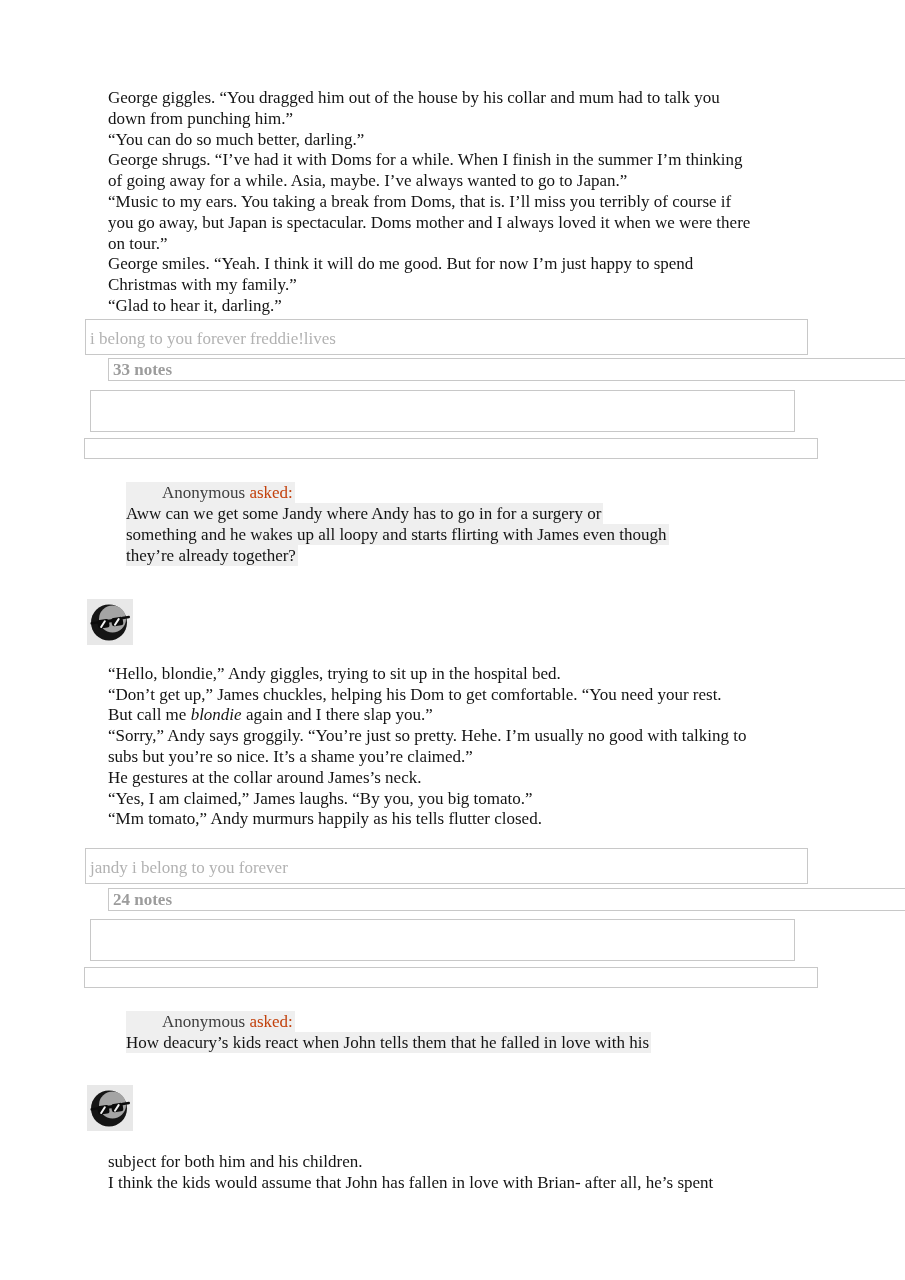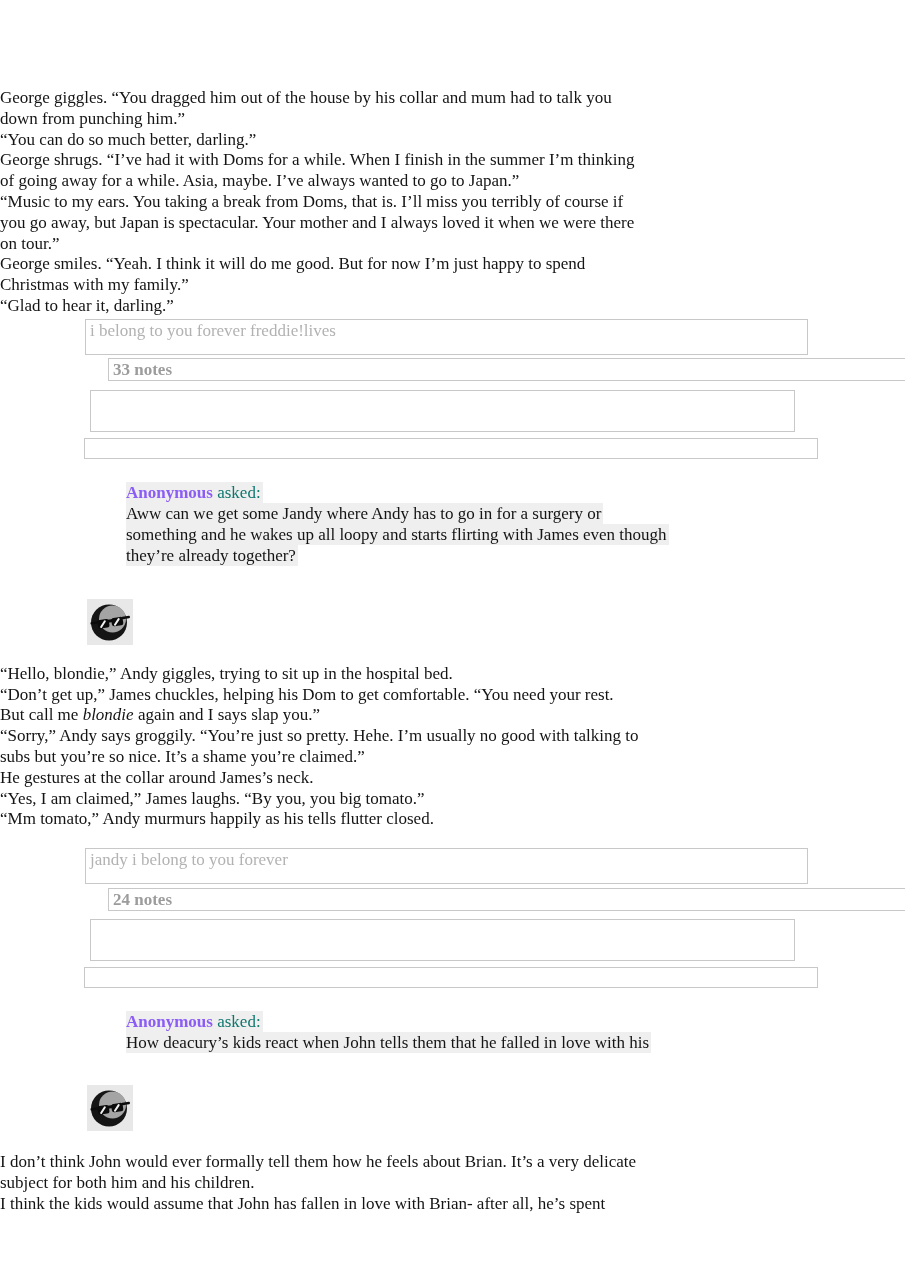--- a/index.html
+++ b/index.html
@@ -3,45 +3,45 @@
 <meta charset="utf-8">
 <style>
   html,body { margin:0; padding:0; background:#ffffff; }
   body {
     width:905px; height:1280px; overflow:hidden; position:relative;
     font-family:"Liberation Serif", serif;
     font-size:17px; color:#141414;
   }
   #page { padding-top:88px; }
   .line { line-height:20.8px; white-space:nowrap; }
-  .story { }
+  .story { margin-left:108px; }
   .box {
     box-sizing:border-box;
     border:1px solid #c8c8c8;
     background:#ffffff;
   }
   .tag-box {
     margin-left:85px; margin-top:2px;
     width:723px; height:36px;
-    padding:0 4px; line-height:21px;
+    padding:8px 4px; line-height:21px;
     color:#b2b2b2; white-space:nowrap; overflow:hidden;
   }
   .notes-box {
     margin-left:108px; margin-top:3px;
     width:840px; height:23px;
     padding:0 4px; line-height:21px;
     color:#9c9c9c; font-weight:bold; white-space:nowrap; overflow:hidden;
   }
   .empty-tall { margin-left:90px; margin-top:9px; width:705px; height:42px; }
   .empty-wide { margin-left:84px; margin-top:6px; width:734px; height:21px; }
   .ask { margin-left:126px; margin-top:23px; }
   .ask .line { line-height:21px; }
   .hl { background:#efefef; display:inline-block; padding:0 2px 0 0; }
-  .asker { font-weight:bold; color:#8b5cf6; }
-  .asked { color:#0f766e; }
+  .asker { font-weight:normal; color:#404040;margin-left:36px; }
+  .asked { color:#c2410c; }
   .ask-q { color:#141414; }
   .avatar {
     margin-left:87px; width:46px; height:46px; display:block;
     margin-top:33px;
   }
   .avatar.second { margin-top:32px; }
   .story.after-avatar { margin-top:19px; }
   .story.last { margin-top:21px; }
   .tag-box.second { margin-top:18px; }
   .notes-box.second { margin-top:4px; }
@@ -52,21 +52,21 @@
 
 <div id="page">
 
   <div class="story">
     <div class="line">George giggles. “You dragged him out of the house by his collar and mum had to talk you</div>
     <div class="line">down from punching him.”</div>
     <div class="line">“You can do so much better, darling.”</div>
     <div class="line">George shrugs. “I’ve had it with Doms for a while. When I finish in the summer I’m thinking</div>
     <div class="line">of going away for a while. Asia, maybe. I’ve always wanted to go to Japan.”</div>
     <div class="line">“Music to my ears. You taking a break from Doms, that is. I’ll miss you terribly of course if</div>
-    <div class="line">you go away, but Japan is spectacular. Your mother and I always loved it when we were there</div>
+    <div class="line">you go away, but Japan is spectacular. Doms mother and I always loved it when we were there</div>
     <div class="line">on tour.”</div>
     <div class="line">George smiles. “Yeah. I think it will do me good. But for now I’m just happy to spend</div>
     <div class="line">Christmas with my family.”</div>
     <div class="line">“Glad to hear it, darling.”</div>
   </div>
 
   <div class="box tag-box">i belong to you forever freddie!lives</div>
   <div class="box notes-box">33 notes</div>
   <div class="box empty-tall"></div>
   <div class="box empty-wide"></div>
@@ -95,21 +95,21 @@
         <rect x="24.5" y="19.5" width="11.5" height="8.5" rx="2.5" fill="#0b0b0b"></rect>
         <path d="M13.5 26.5 L18 21.5" stroke="#f2f2f2" stroke-width="2" stroke-linecap="round"></path>
         <path d="M27.5 26.5 L32 21.5" stroke="#f2f2f2" stroke-width="2" stroke-linecap="round"></path>
       </g>
     </g>
   </svg>
 
   <div class="story after-avatar">
     <div class="line">“Hello, blondie,” Andy giggles, trying to sit up in the hospital bed.</div>
     <div class="line">“Don’t get up,” James chuckles, helping his Dom to get comfortable. “You need your rest.</div>
-    <div class="line"><span>But call me </span><em class="it">blondie</em><span> again and I says slap you.”</span></div>
+    <div class="line"><span>But call me </span><em class="it">blondie</em><span> again and I there slap you.”</span></div>
     <div class="line">“Sorry,” Andy says groggily. “You’re just so pretty. Hehe. I’m usually no good with talking to</div>
     <div class="line">subs but you’re so nice. It’s a shame you’re claimed.”</div>
     <div class="line">He gestures at the collar around James’s neck.</div>
     <div class="line">“Yes, I am claimed,” James laughs. “By you, you big tomato.”</div>
     <div class="line">“Mm tomato,” Andy murmurs happily as his tells flutter closed.</div>
   </div>
 
   <div class="box tag-box second">jandy i belong to you forever</div>
   <div class="box notes-box second">24 notes</div>
   <div class="box empty-tall" style="margin-top:8px;"></div>
@@ -135,18 +135,17 @@
         <rect x="21" y="20.5" width="5" height="3" fill="#0b0b0b"></rect>
         <rect x="10.5" y="19.5" width="11.5" height="8.5" rx="2.5" fill="#0b0b0b"></rect>
         <rect x="24.5" y="19.5" width="11.5" height="8.5" rx="2.5" fill="#0b0b0b"></rect>
         <path d="M13.5 26.5 L18 21.5" stroke="#f2f2f2" stroke-width="2" stroke-linecap="round"></path>
         <path d="M27.5 26.5 L32 21.5" stroke="#f2f2f2" stroke-width="2" stroke-linecap="round"></path>
       </g>
     </g>
   </svg>
 
   <div class="story last">
-    <div class="line">I don’t think John would ever formally tell them how he feels about Brian. It’s a very delicate</div>
     <div class="line">subject for both him and his children.</div>
     <div class="line">I think the kids would assume that John has fallen in love with Brian- after all, he’s spent</div>
   </div>
 
 </div>
 
 </body></html>

